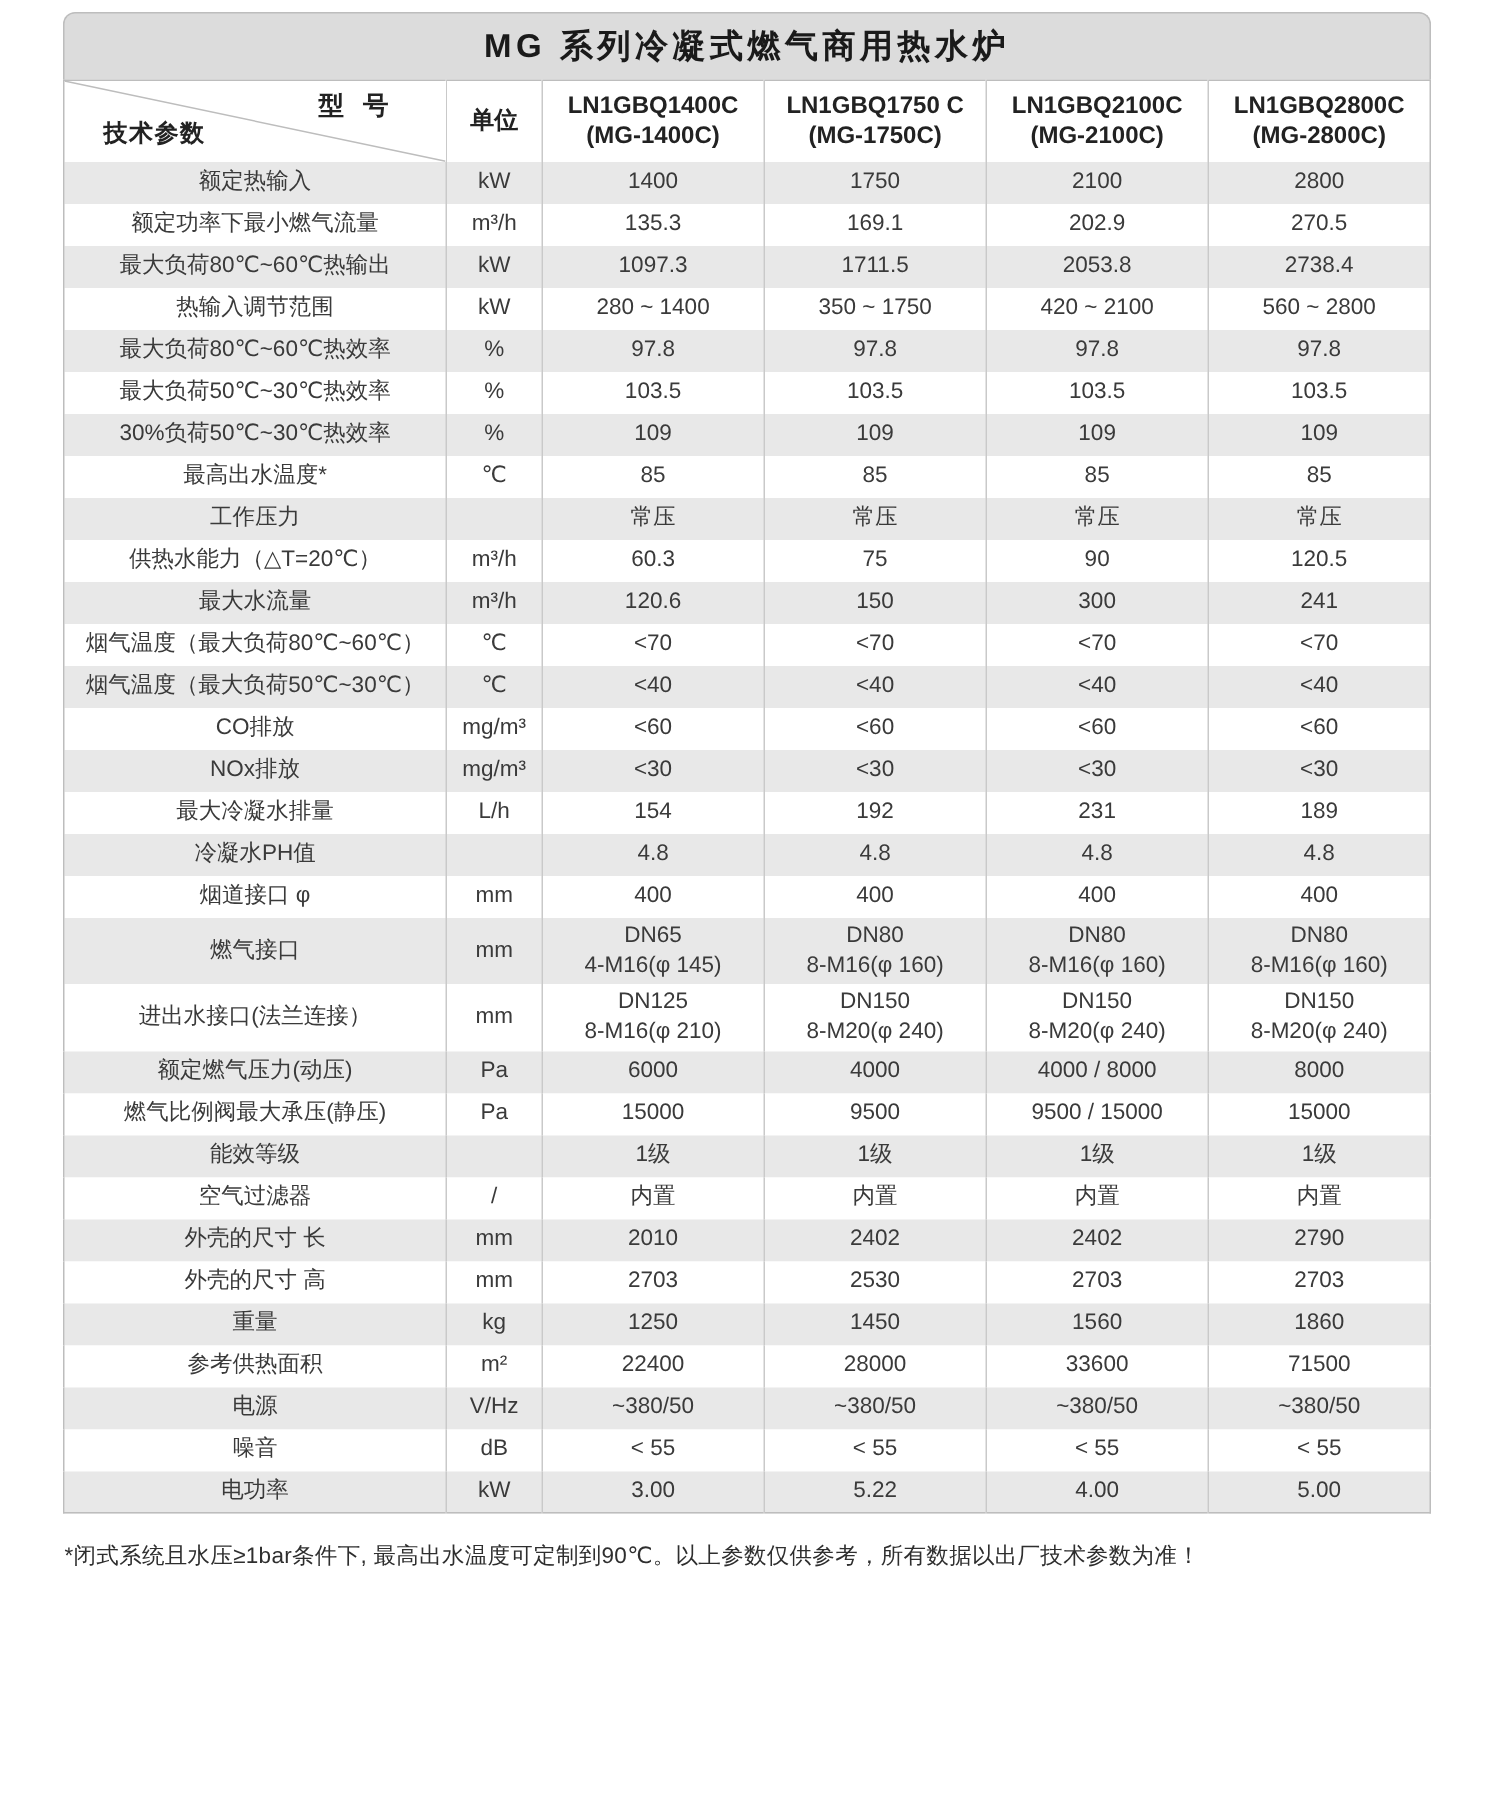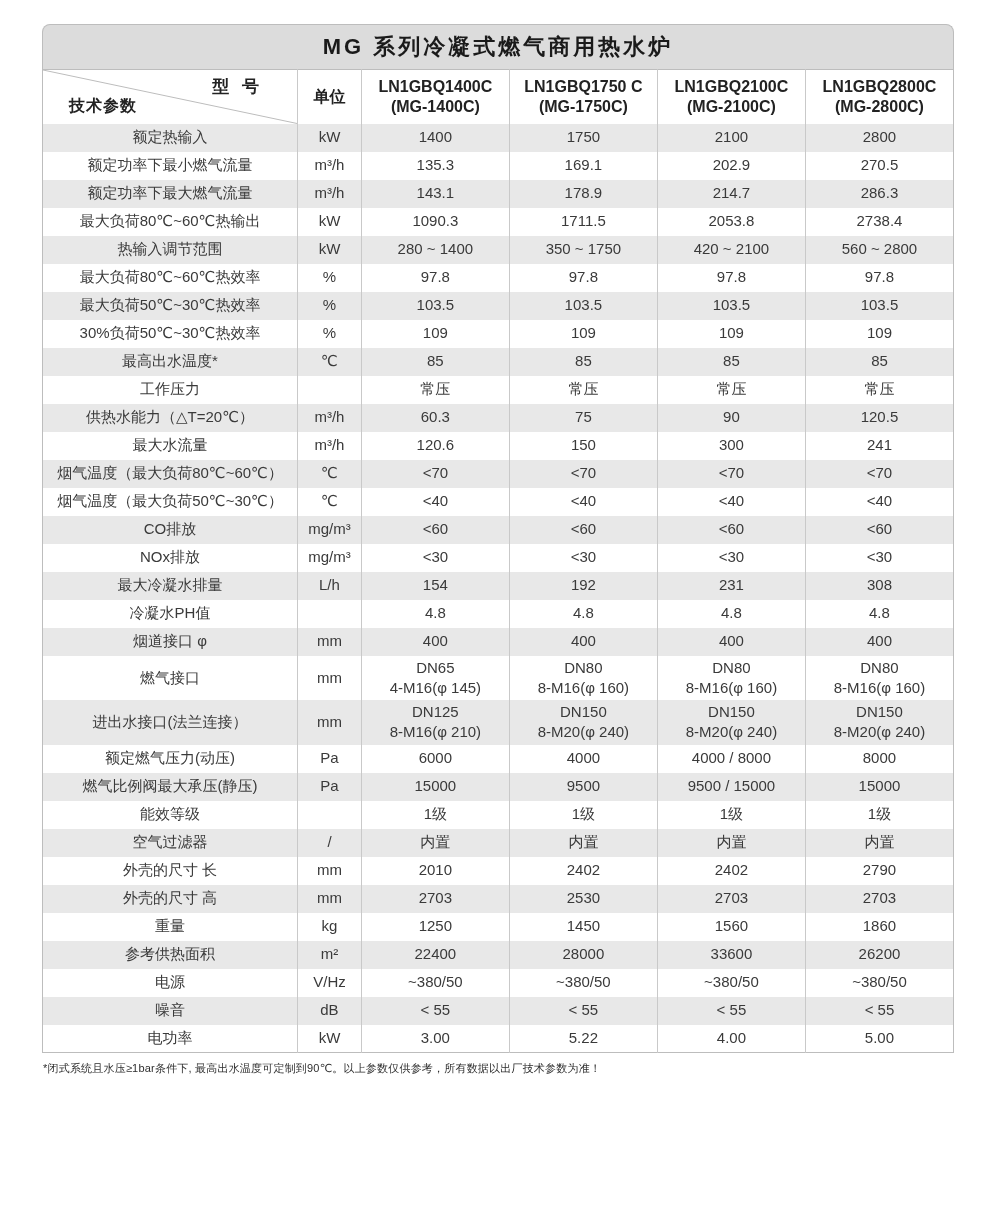--- a/index.html
+++ b/index.html
@@ -10,21 +10,21 @@
     color: #333333;
   }
   .page {
     width: 1000px;
     height: 1209px;
     position: relative;
     background: #ffffff;
   }
   .sheet {
     position: absolute;
-    left: 42px; top: 24px;
+    left: 42px; top: 8px;
     width: 912px;
   }
   .title-bar {
     background: #dcdcdc;
     border: 1px solid #bdbdbd;
     border-bottom: none;
     border-radius: 8px 8px 0 0;
     height: 45px;
     display: flex;
     align-items: center;
@@ -88,23 +88,23 @@
     color: #3a3a3a;
     border-left: 1px solid #c9c9c9;
     padding: 2px 4px;
     white-space: pre-line;
     line-height: 1.35;
   }
   tbody td:first-child { border-left: none; text-align: center; }
   tbody tr:nth-child(odd) td { background: #e8e8e8; }
   tbody tr:nth-child(even) td { background: #ffffff; }
   .footnote {
-    margin-top: 8px;
+    margin-top: 19px;
     margin-left: 1px;
-    font-size: 11px;
+    font-size: 15px;
     color: #2e2e2e;
     letter-spacing: 0.2px;
   }
 </style>
 </head>
 <body>
 
 <div class="page">
   <div class="sheet">
 
@@ -158,31 +158,23 @@
           </tr>
           <tr>
             <td>额定功率下最小燃气流量</td>
             <td>m³/h</td>
             <td>135.3</td>
             <td>169.1</td>
             <td>202.9</td>
             <td>270.5</td>
           </tr>
           <tr>
-            <td>额定功率下最大燃气流量</td>
-            <td>m³/h</td>
-            <td>143.1</td>
-            <td>178.9</td>
-            <td>214.7</td>
-            <td>286.3</td>
-          </tr>
-          <tr>
             <td>最大负荷80℃~60℃热输出</td>
             <td>kW</td>
-            <td>1090.3</td>
+            <td>1097.3</td>
             <td>1711.5</td>
             <td>2053.8</td>
             <td>2738.4</td>
           </tr>
           <tr>
             <td>热输入调节范围</td>
             <td>kW</td>
             <td>280 ~ 1400</td>
             <td>350 ~ 1750</td>
             <td>420 ~ 2100</td>
@@ -275,21 +267,21 @@
             <td>&lt;30</td>
             <td>&lt;30</td>
             <td>&lt;30</td>
           </tr>
           <tr>
             <td>最大冷凝水排量</td>
             <td>L/h</td>
             <td>154</td>
             <td>192</td>
             <td>231</td>
-            <td>308</td>
+            <td>189</td>
           </tr>
           <tr>
             <td>冷凝水PH值</td>
             <td></td>
             <td>4.8</td>
             <td>4.8</td>
             <td>4.8</td>
             <td>4.8</td>
           </tr>
           <tr>
@@ -379,21 +371,21 @@
             <td>1450</td>
             <td>1560</td>
             <td>1860</td>
           </tr>
           <tr>
             <td>参考供热面积</td>
             <td>m²</td>
             <td>22400</td>
             <td>28000</td>
             <td>33600</td>
-            <td>26200</td>
+            <td>71500</td>
           </tr>
           <tr>
             <td>电源</td>
             <td>V/Hz</td>
             <td>~380/50</td>
             <td>~380/50</td>
             <td>~380/50</td>
             <td>~380/50</td>
           </tr>
           <tr>

